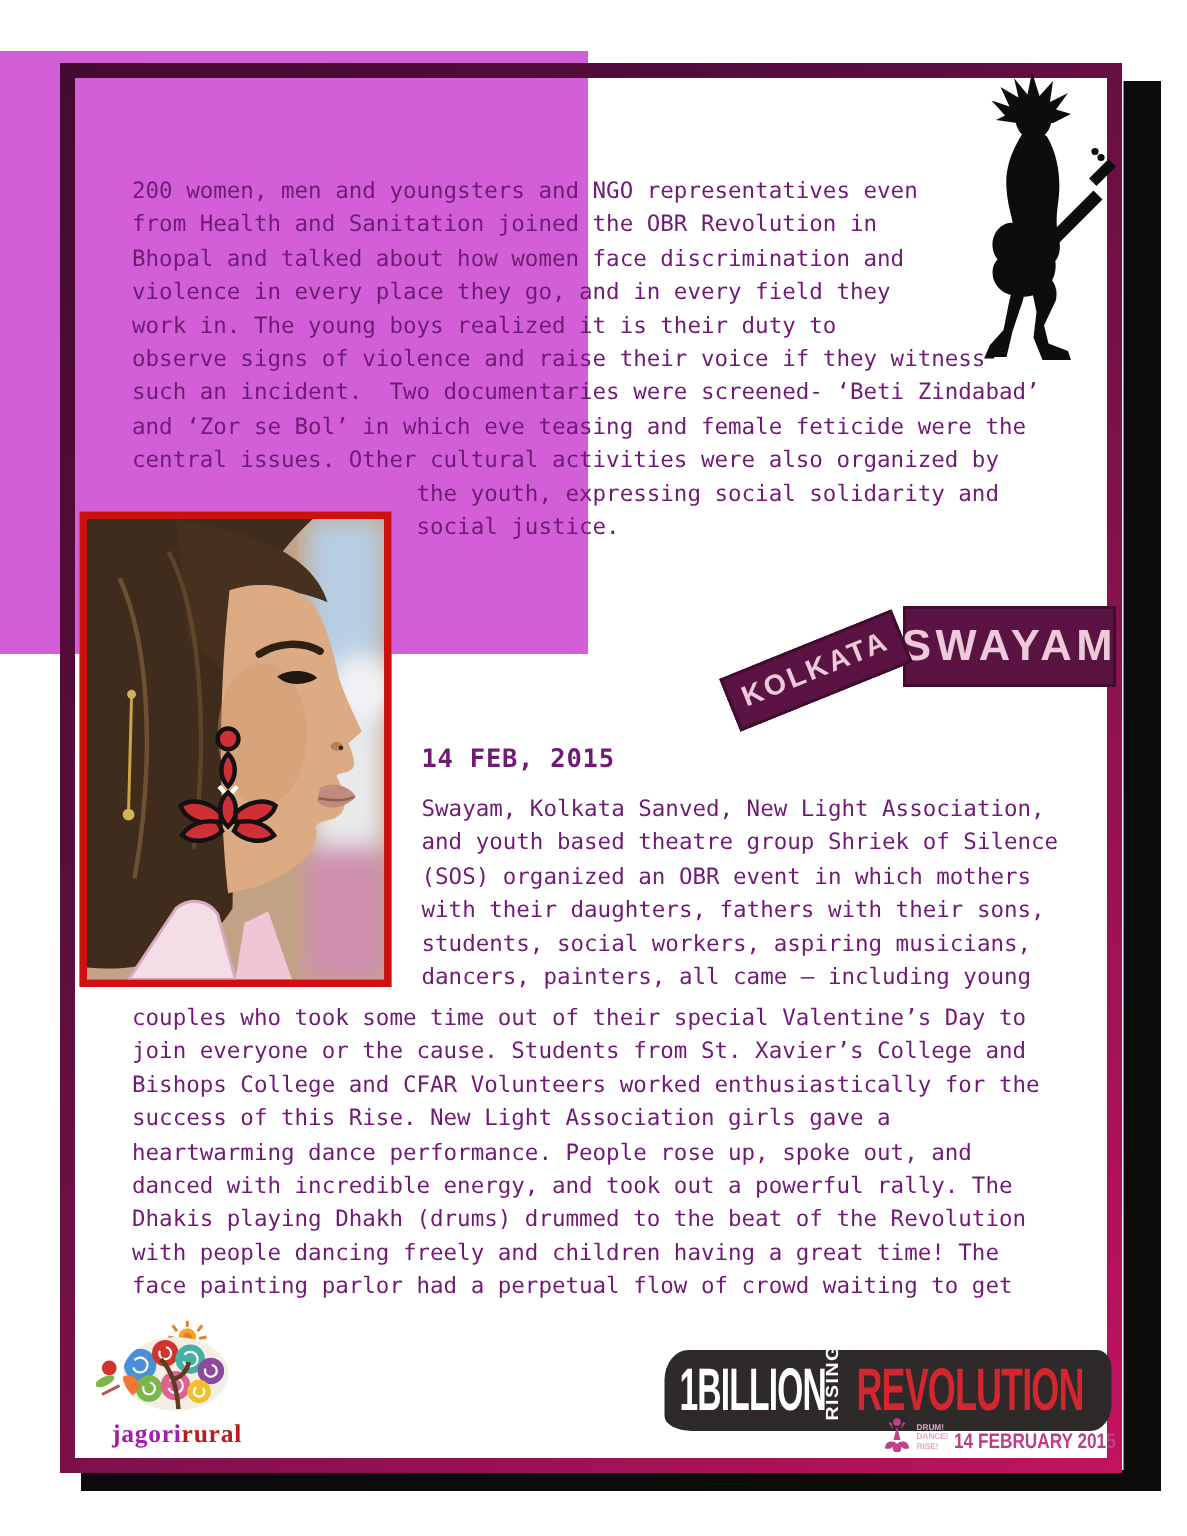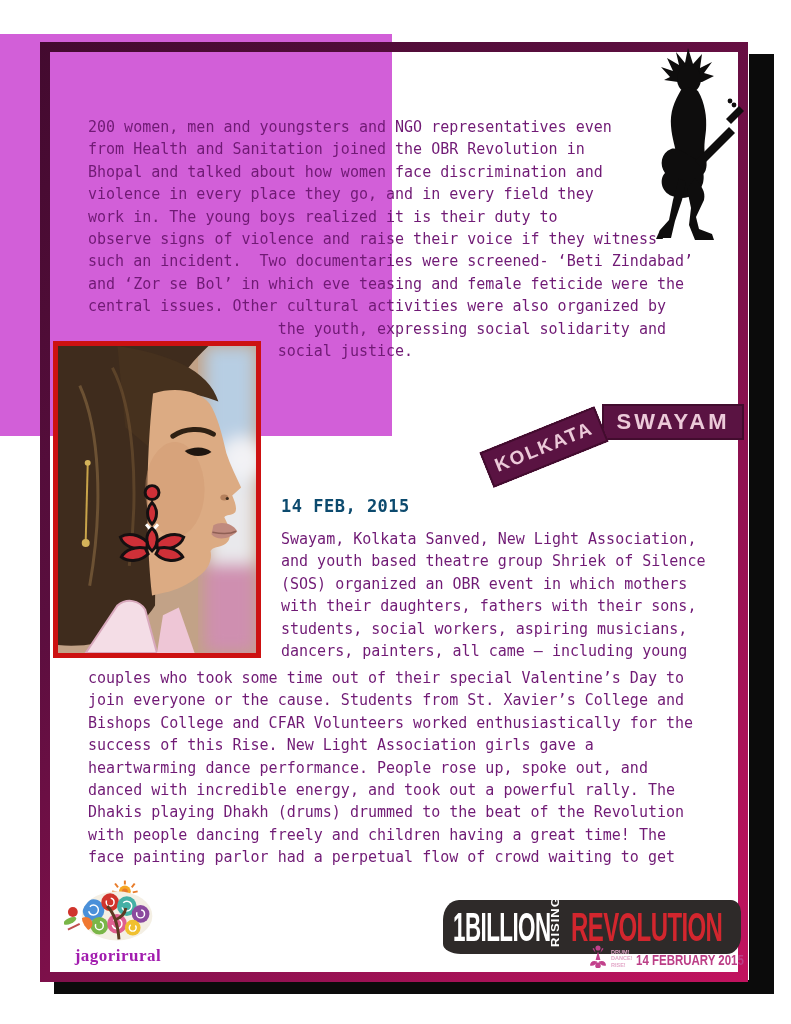--- a/index.html
+++ b/index.html
@@ -20,43 +20,43 @@
 
   .content{position:absolute;left:0;top:0;width:791px;height:1024px;}
 
   pre.bodytext{margin:0;font-family:"DejaVu Sans Mono",monospace;font-size:15px;line-height:22.4px;
                color:#701a75;white-space:pre;}
   .para1{position:absolute;left:88px;top:116px;}
   .para2-side{position:absolute;left:281px;top:528px;}
   .para2-rest{position:absolute;left:88px;top:667px;}
 
   .date-heading{position:absolute;left:281px;top:496px;font-family:"DejaVu Sans Mono",monospace;
-                font-weight:bold;font-size:17px;color:#0c4a6e;letter-spacing:0.5px;}
+                font-weight:bold;font-size:17px;color:#701a75;letter-spacing:0.5px;}
 
   
   .photo{position:absolute;left:53px;top:341px;width:198px;height:307px;border:5px solid #cd1111;
          background:#c2a287;overflow:hidden;}
   .photo svg{display:block;}
 
   
   .silhouette{position:absolute;left:638px;top:48px;width:106px;height:192px;}
 
   
   .sticker{position:absolute;background:#5a1342;color:#eccad9;font-family:"Liberation Sans",sans-serif;
            font-weight:bold;display:flex;align-items:center;justify-content:center;
            box-shadow:inset 0 0 0 2px #420c2e;}
-  .swayam{left:602px;top:404px;width:142px;height:36px;font-size:22px;letter-spacing:3px;}
+  .swayam{left:602px;top:404px;width:142px;height:54px;font-size:29px;letter-spacing:3px;}
   .kolkata{left:482px;top:428px;width:124px;height:38px;font-size:19px;letter-spacing:2px;
            transform:rotate(-22deg);}
 
   
   .jagori{position:absolute;left:62px;top:880px;width:112px;height:86px;text-align:center;}
   .jagori-text{font-family:"Liberation Serif",serif;font-size:17px;font-weight:bold;letter-spacing:0.5px;}
   .jagori-text .j{color:#a21caf;}
-  .jagori-text .r{color:#a21caf;}
+  .jagori-text .r{color:#b91c1c;}
 
   
   .obr{position:absolute;left:443px;top:900px;width:298px;height:54px;background:#2e2a29;
        border-radius:16px 10px 14px 18px / 20px 12px 18px 10px;}
   .obr-billion{position:absolute;left:10px;top:5px;font-family:"Liberation Sans",sans-serif;
        font-weight:bold;font-size:40px;color:#ffffff;transform:scaleX(0.56);transform-origin:left top;
        letter-spacing:-1px;white-space:nowrap;}
   .obr-rising{position:absolute;left:104px;top:5px;height:42px;font-family:"Liberation Sans",sans-serif;
        font-weight:bold;font-size:13px;color:#ffffff;writing-mode:vertical-rl;
        transform:rotate(180deg) scale(0.9,1);letter-spacing:1px;}

